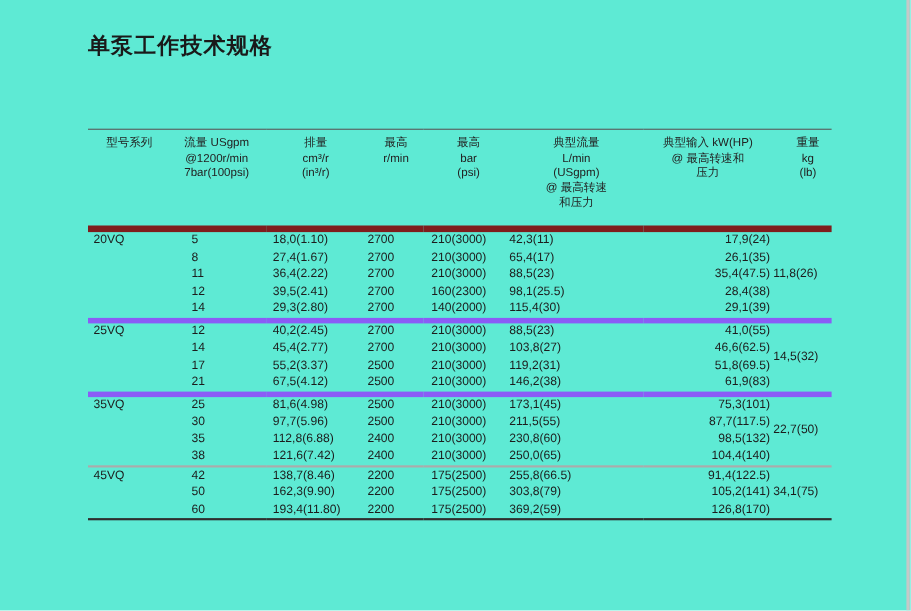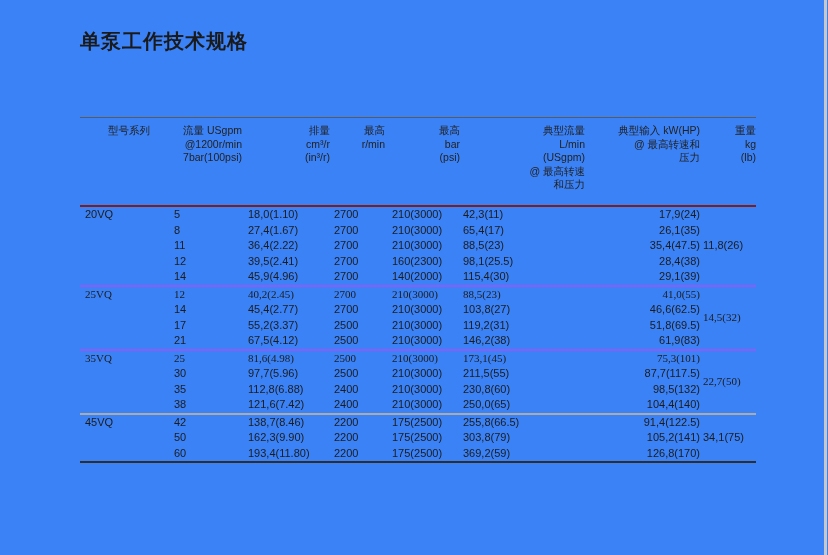--- a/index.html
+++ b/index.html
@@ -6,21 +6,21 @@
     margin: 0;
     padding: 0;
     width: 828px;
     height: 555px;
     overflow: hidden;
     background: #ffffff;
     font-family: "Liberation Sans", "DejaVu Sans", sans-serif;
     color: #1c1c1c;
     position: relative;
   }
-  .page { position: relative; width: 828px; height: 555px; background: #3b82f6; }
+  .page { position: relative; width: 828px; height: 555px; background: #5eead4; }
 
   .page-title {
     position: absolute;
     left: 80px;
     top: 28px;
     font-size: 20px;
     font-weight: bold;
     color: #1a1a1a;
     letter-spacing: 1px;
     margin: 0;
@@ -51,26 +51,26 @@
   col.c-disp   { width: 88px; }
   col.c-rpm    { width: 55px; }
   col.c-bar    { width: 75px; }
   col.c-tflow  { width: 125px; }
   col.c-input  { width: 115px; }
   col.c-weight { width: 56px; }
 
   thead th {
     height: 81px;
     vertical-align: top;
-    text-align: right;
+    text-align: center;
     font-weight: normal;
     font-size: 10.5px;
     line-height: 13.5px;
     padding: 6px 0 0 0;
-    border-bottom: 2px solid #7f1d1d;
+    border-bottom: 6px solid #7f1d1d;
     color: #222222;
   }
   thead th div { white-space: nowrap; }
 
   .th-model  { padding-left: 5px;  }
   .th-flow   { padding-left: 2px;  }
   .th-disp   { padding-left: 2px;  }
   .th-rpm    { padding-left: 5px;  }
   .th-bar    { padding-left: 7px;  }
   .th-tflow  { padding-left: 3px;  }
@@ -87,21 +87,21 @@
   }
   td.model-cell       { vertical-align: top; padding-left: 5px; }
   td.weight-cell      { vertical-align: middle; padding-left: 3px; }
   td.flow-cell        { padding-left: 24px; }
   td.displacement-cell{ padding-left: 6px; }
   td.max-rpm-cell     { padding-left: 4px; }
   td.max-bar-cell     { padding-left: 7px; }
   td.typical-flow-cell{ padding-left: 3px; }
   td.input-power-cell { padding-left: 7px; text-align: right; }
 
-  tbody tr.sec-1 td, tbody tr.sec-2 td { border-top: 2px solid #8b5cf6; font-family: Liberation Serif, serif; }
+  tbody tr.sec-1 td, tbody tr.sec-2 td { border-top: 5px solid #8b5cf6; }
   tbody tr.sec-3 td { border-top: 2px solid #ababab; }
 
   .notes {
     position: absolute;
     left: 80px;
     top: 466px;
   }
   .notes p {
     margin: 0;
     font-size: 12px;
@@ -201,21 +201,21 @@
         <tr>
           <td class="flow-cell">12</td>
           <td class="displacement-cell">39,5(2.41)</td>
           <td class="max-rpm-cell">2700</td>
           <td class="max-bar-cell">160(2300)</td>
           <td class="typical-flow-cell">98,1(25.5)</td>
           <td class="input-power-cell">28,4(38)</td>
         </tr>
         <tr>
           <td class="flow-cell">14</td>
-          <td class="displacement-cell">45,9(4.96)</td>
+          <td class="displacement-cell">29,3(2.80)</td>
           <td class="max-rpm-cell">2700</td>
           <td class="max-bar-cell">140(2000)</td>
           <td class="typical-flow-cell">115,4(30)</td>
           <td class="input-power-cell">29,1(39)</td>
         </tr>
         <tr class="section-start sec-1">
           <td class="model-cell" rowspan="4">25VQ</td>
           <td class="flow-cell">12</td>
           <td class="displacement-cell">40,2(2.45)</td>
           <td class="max-rpm-cell">2700</td>

